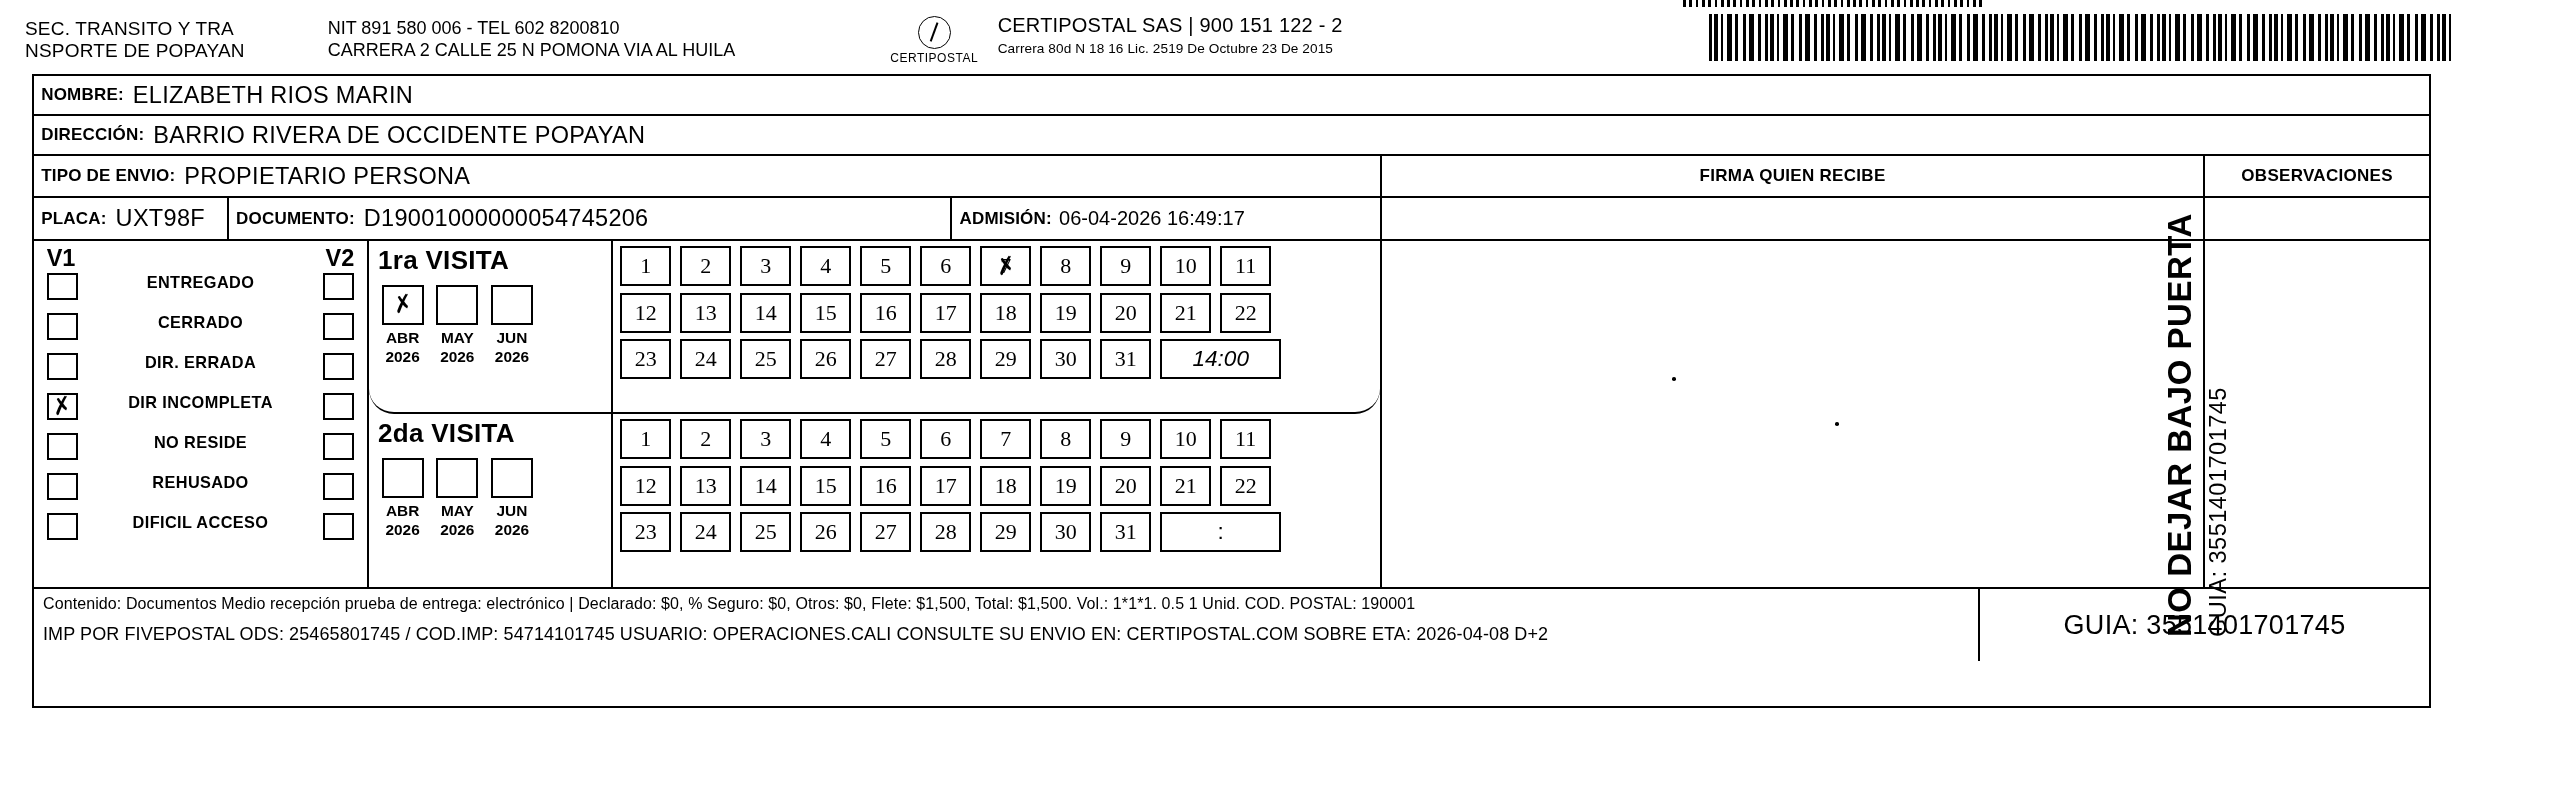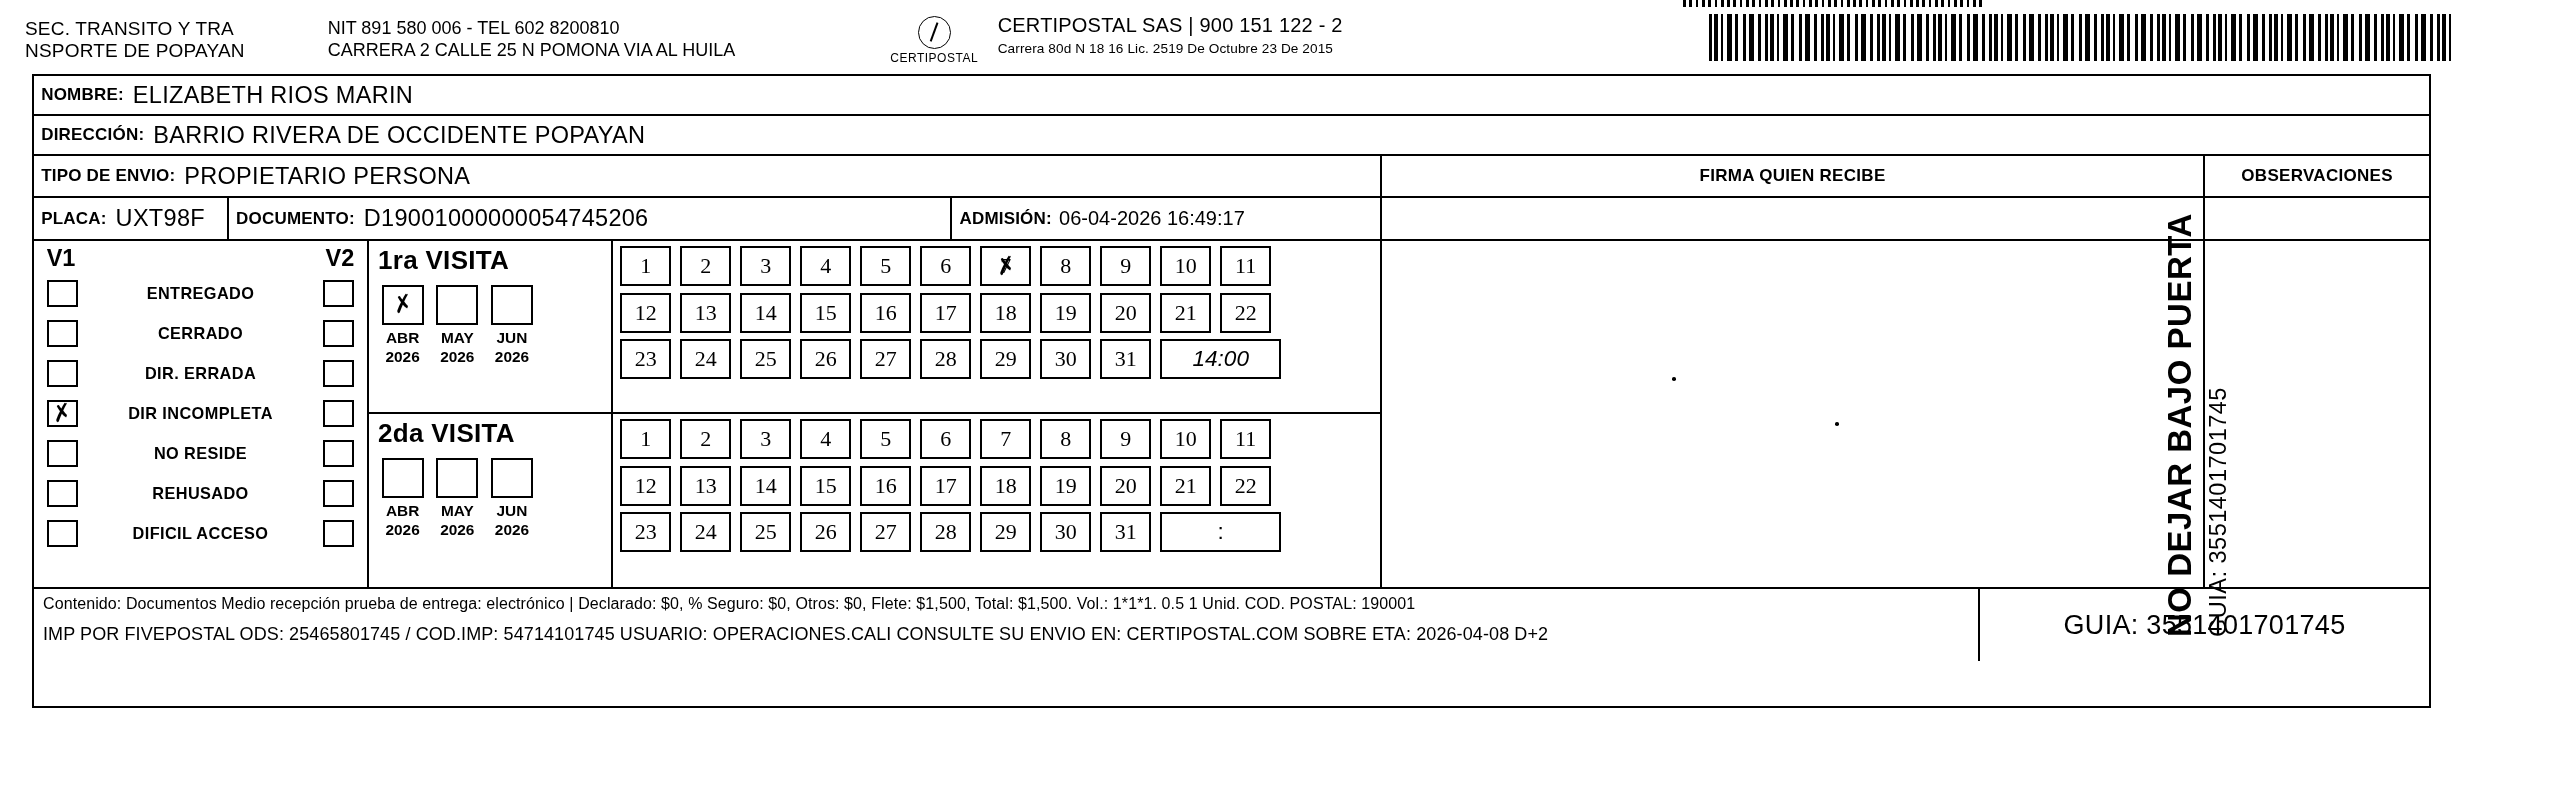--- a/index.html
+++ b/index.html
@@ -197,21 +197,21 @@
   }
   .v-head {
     display: flex;
     justify-content: space-between;
     padding: 0 12.7px 1.8px 12.7px;
     font-size: 23.5px;
     font-weight: bold;
   }
   .status-row {
     display: flex;
-    align-items: center;
+    align-items: flex-start;
     justify-content: space-between;
     padding: 0 12.7px;
     height: 40px;
   }
   .status-name {
     font-size: 16.3px;
     font-weight: bold;
     letter-spacing: 0.4px;
     flex: 1;
     text-align: center;
@@ -237,20 +237,21 @@
   .visits-col {
     width: 1011px;
     box-sizing: border-box;
     display: flex;
     flex-direction: column;
   }
   .visit-block {
     display: flex;
     height: 174px;
     box-sizing: border-box;
+    border-radius: 25px;
   }
   .visit-block.first { border-bottom: 2.7px solid #000; }
   .visit-label-col {
     width: 244px;
     border-right: 2.7px solid #000;
     box-sizing: border-box;
     padding: 3.6px 7.2px 0 9px;
   }
   .visit-title {
     font-size: 26px;

